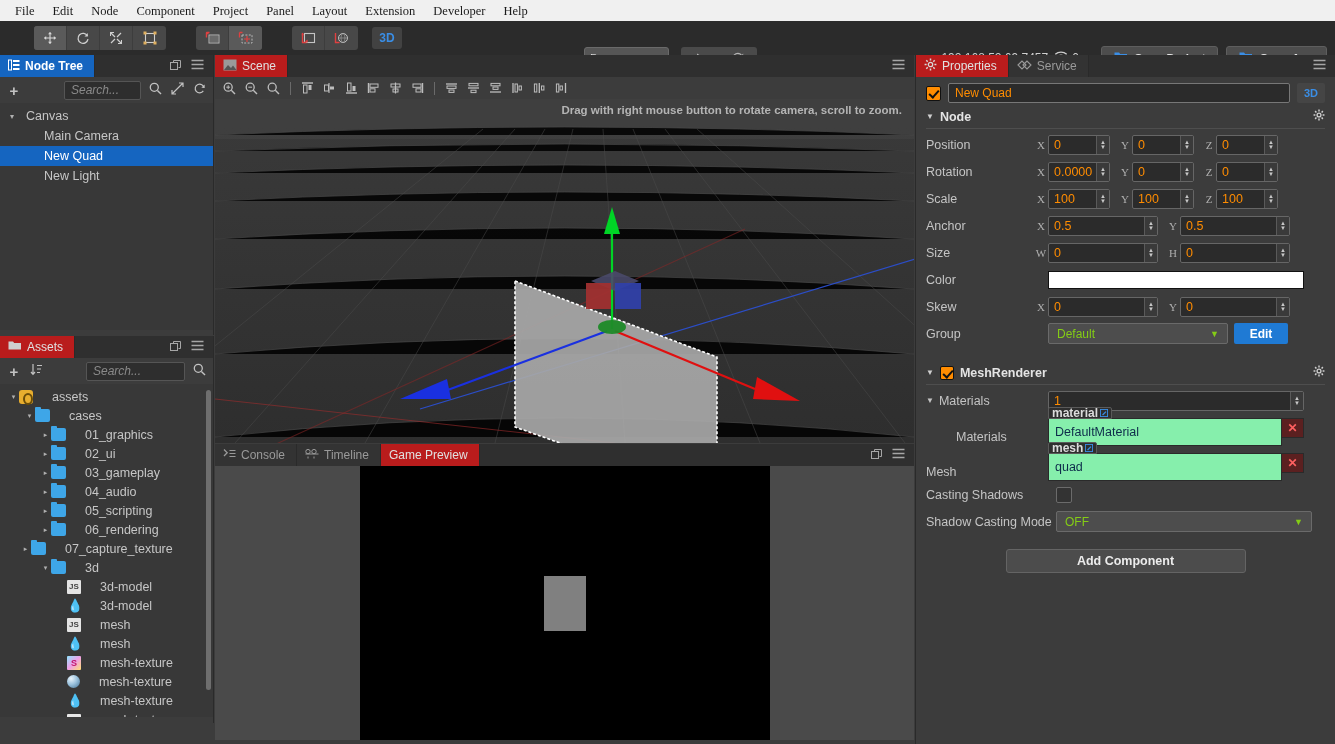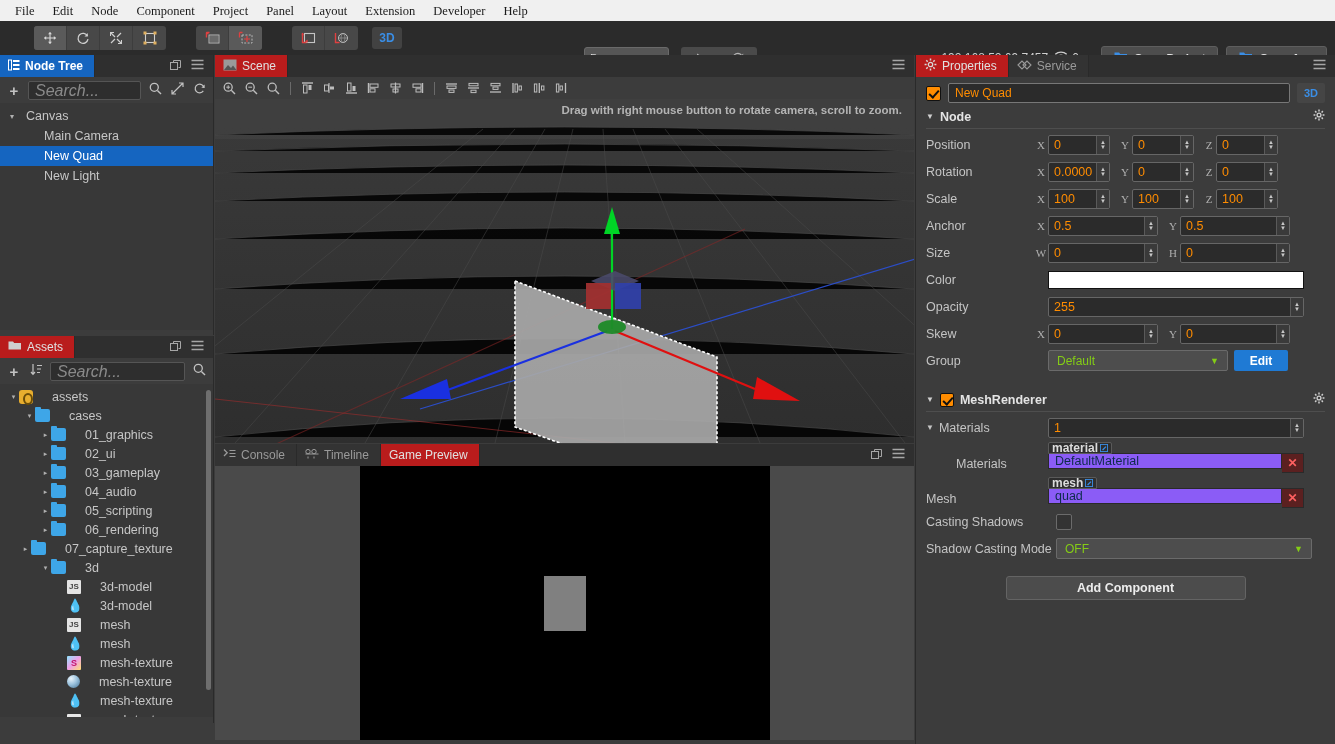--- a/index.html
+++ b/index.html
@@ -71,21 +71,21 @@
     font-size:12px; color:#b9b9b9; background:#3c3c3c; border-right:1px solid #2a2a2a;
   }
   .ptab.sel-blue { background:#1565c0; color:#ffffff; font-weight:bold; }
   .ptab.sel-grey { background:#b91c1c; color:#e0e0e0; }
   .ptab.unsel { background:#333333; color:#9a9a9a; }
   .tabicons { margin-left:auto; display:flex; align-items:center; gap:9px; padding-right:9px; color:#a6a6a6; }
 
   .searchrow { height:26px; display:flex; align-items:center; padding:0 6px; gap:6px; background:#3c3c3c; }
   .sfield {
     flex:1; height:19px; background:#2e2e2e; border:1px solid #555; border-radius:2px;
-    color:#8a8a8a; font-size:16px; font-style:italic; padding:0 6px; line-height:17px;
+    color:#8a8a8a; font-size:12px; font-style:italic; padding:0 6px; line-height:17px;margin-left:36px;
   }
   .sico { color:#c2c2c2; width:16px; text-align:center; }
 
   
   #nodetree { left:0; top:55px; width:214px; height:280px; border-right:1px solid #2a2a2a; }
   .treebody { background:#383838; height:227px; overflow:hidden; padding-top:3px; }
   .trow { height:20px; display:flex; align-items:center; font-size:12.5px; color:#c6c6c6; padding-left:8px; }
   .trow.sel { background:#1565c0; color:#fff; }
   .trow .caret { width:14px; font-size:8px; color:#b0b0b0; }
   .trow .tlabel { padding-left:2px; }
@@ -187,21 +187,21 @@
     margin-left:6px;
   }
 
   .assetref { position:relative; width:256px; }
   .reftag {
     position:absolute; left:0; top:-11px; height:12px; background:#2e2e2e; border:1px solid #5a5a5a;
     color:#dcdcdc; font-size:12px; font-weight:bold; padding:0 3px; display:flex; align-items:center; gap:2px;
     border-radius:2px 2px 0 0; z-index:2;
   }
   .refbody {
-    height:16px; background:#8b5cf6; border:1px solid #2a2a2a; color:#0d2b4a; font-size:12.5px;
+    height:28px; background:#86efac; border:1px solid #2a2a2a; color:#0d2b4a; font-size:12.5px;
     display:flex; align-items:center; padding:0 6px;
   }
   .refx {
     width:22px; height:20px; background:#5b2020; border:1px solid #2a2a2a; border-left:none;
     color:#ff6060; font-size:12px; font-weight:bold; display:flex; align-items:center; justify-content:center;
   }
   .smallchk {
     width:16px; height:16px; background:#333; border:1px solid #6b6b6b; border-radius:2px;
   }
   .addcomp {
@@ -959,28 +959,20 @@
             <span class="spin">▲<br>▼</span>
           </div>
       </div>
 
       <div class="prow">
         <div class="plabel">Color</div>
         <div class="axis"></div>
         <div class="colorfield"></div>
       </div>
 
-      <div class="prow">
-        <div class="plabel">Opacity</div>
-        <div class="axis"></div>
-        <div class="numfield f1">
-            <span>255</span>
-            <span class="spin">▲<br>▼</span>
-          </div>
-      </div>
 
       <div class="prow">
         <div class="plabel">Skew</div>
         <div class="axis">X</div>
         <div class="numfield f2">
             <span>0</span>
             <span class="spin">▲<br>▼</span>
           </div>
         <div class="gap8"></div>
         <div class="axis">Y</div>

